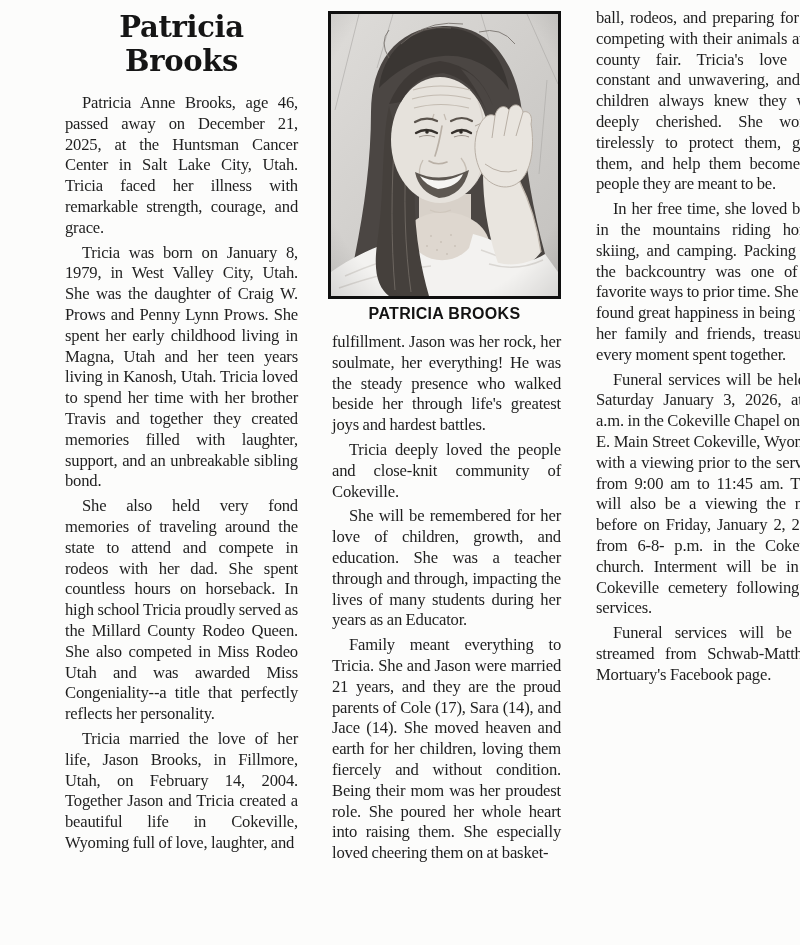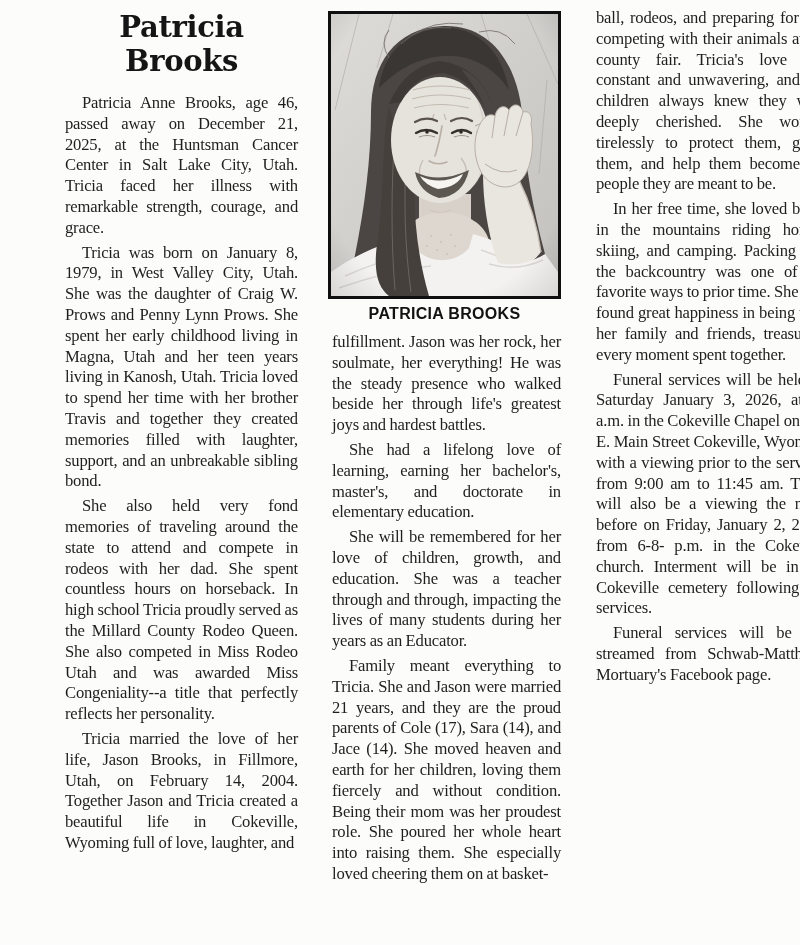--- a/index.html
+++ b/index.html
@@ -195,21 +195,21 @@
             <path d="M192,98 L185,122"></path>
             <path d="M154,150 Q170,162 186,156"></path>
           </g>
 
           <rect x="0" y="0" width="227" height="282" fill="url(#gVig)"></rect>
         </svg>
       </div>
       <figcaption class="photo-caption">PATRICIA BROOKS</figcaption>
     </figure>
     <p class="para cont">fulfillment. Jason was her rock, her soulmate, her everything! He was the steady presence who walked beside her through life's greatest joys and hardest battles.</p>
-    <p class="para indent">She had a lifelong love of learning, earning her bachelor's, master's, and doctorate in elementary education.</p>
+    <p class="para indent">Tricia deeply loved the people and close-knit community of Cokeville.</p>
     <p class="para indent">She will be remembered for her love of children, growth, and education. She was a teacher through and through, impacting the lives of many students during her years as an Educator.</p>
     <p class="para indent">Family meant everything to Tricia. She and Jason were married 21 years, and they are the proud parents of Cole (17), Sara (14), and Jace (14). She moved heaven and earth for her children, loving them fiercely and without condition. Being their mom was her proudest role. She poured her whole heart into raising them. She especially loved cheering them on at basket-</p>
   </div>
 
   <div class="col col3">
     <p class="para cont">ball, rodeos, and preparing for and competing with their animals at the county fair. Tricia's love was constant and unwavering, and her children always knew they were deeply cherished. She worked tirelessly to protect them, guide them, and help them become the people they are meant to be.</p>
     <p class="para indent">In her free time, she loved being in the mountains riding horses, skiing, and camping. Packing into the backcountry was one of her favorite ways to prior time. She also found great happiness in being with her family and friends, treasuring every moment spent together.</p>
     <p class="para indent">Funeral services will be held on Saturday January 3, 2026, at 11 a.m. in the Cokeville Chapel on 725 E. Main Street Cokeville, Wyoming with a viewing prior to the services from 9:00 am to 11:45 am. There will also be a viewing the night before on Friday, January 2, 2026, from 6-8- p.m. in the Cokeville church. Interment will be in the Cokeville cemetery following the services.</p>
     <p class="para indent">Funeral services will be live streamed from Schwab-Matthews Mortuary's Facebook page.</p>
   </div>

